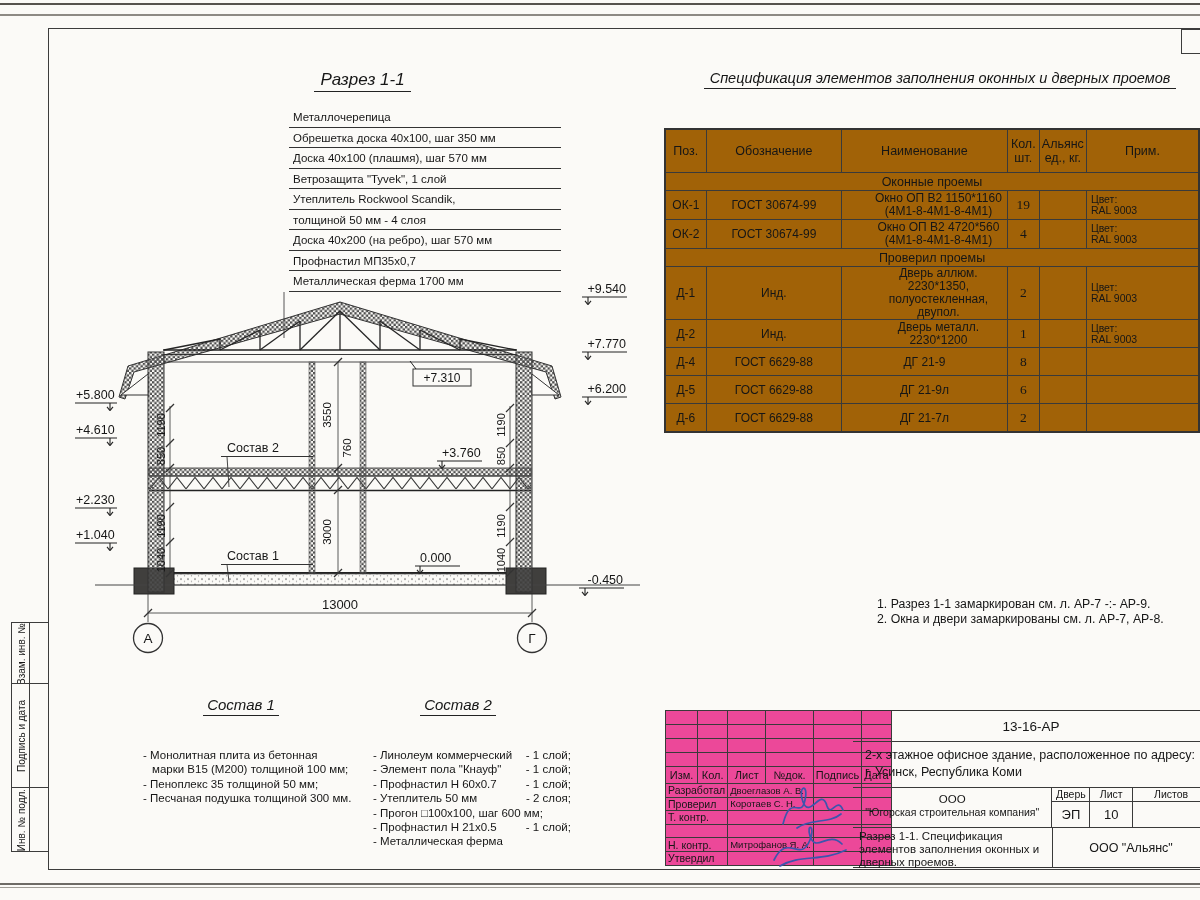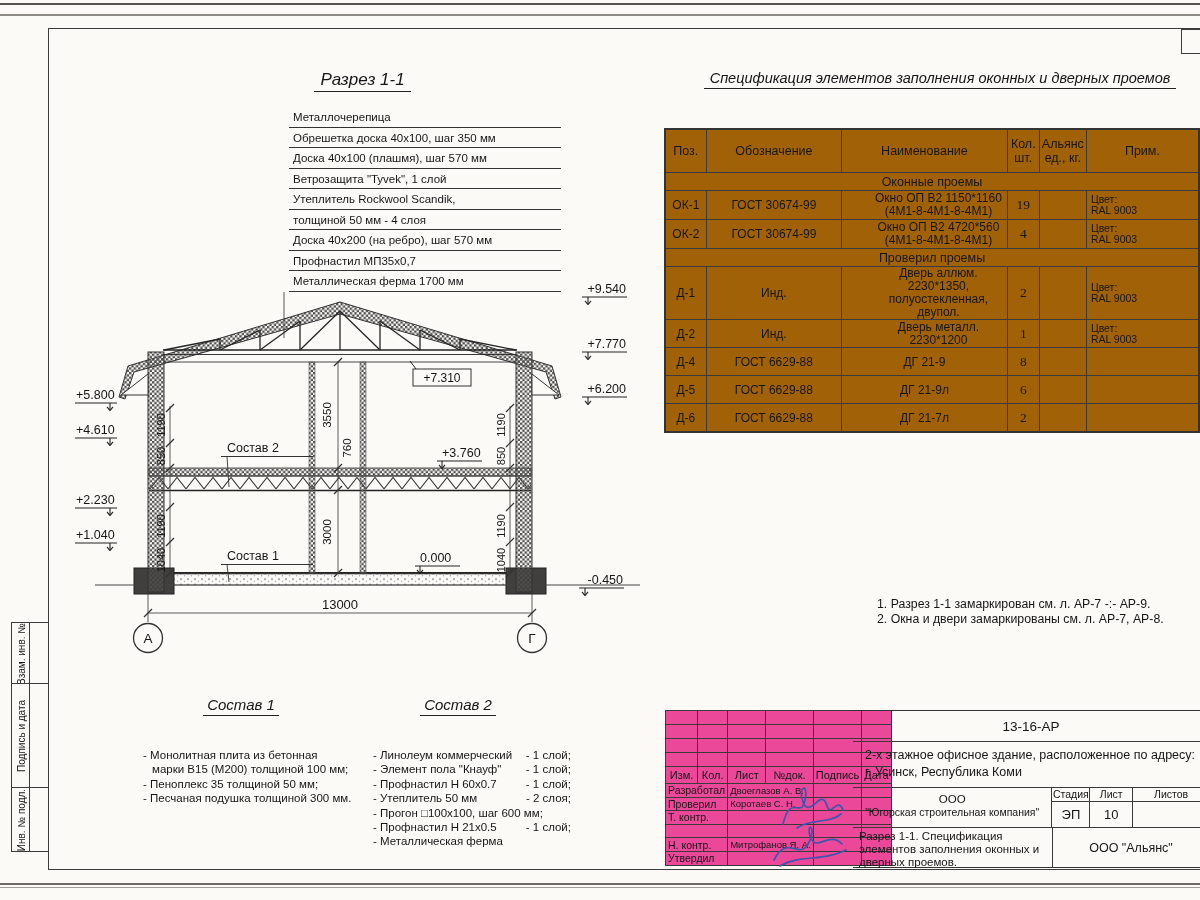--- a/index.html
+++ b/index.html
@@ -519,21 +519,21 @@
     <div class="row2">
       <div>2-х этажное офисное здание, расположенное по адресу:</div>
       <div>г. Усинск, Республика Коми</div>
     </div>
     <div class="row3">
       <div class="orgcell">
         <div style="font-size:11.5px;">ООО</div>
         <div style="font-size:10.5px;">"Югорская строительная компания"</div>
       </div>
       <div class="stcol" style="width:38px;">
-        <div class="l">Стадия</div>
+        <div class="l">Дверь</div>
         <div class="v">ЭП</div>
       </div>
       <div class="stcol" style="width:43px;">
         <div class="l">Лист</div>
         <div class="v">10</div>
       </div>
       <div class="stcol" style="width:76px;border-right:none;">
         <div class="l">Листов</div>
         <div class="v"></div>
       </div>

